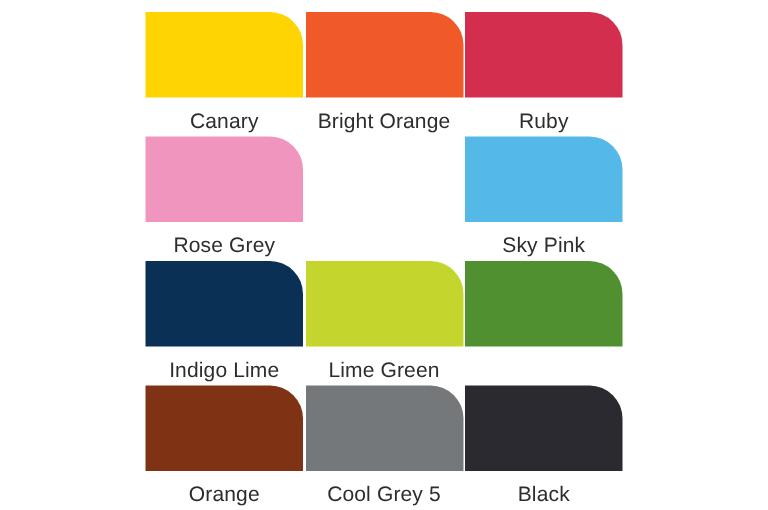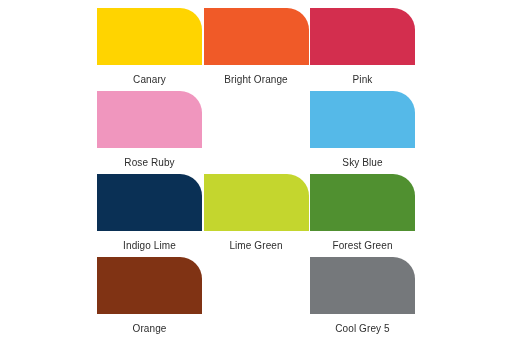--- a/index.html
+++ b/index.html
@@ -37,21 +37,21 @@
   .swatch-chip {
     width: 105px;
     height: 57px;
     border-top-right-radius: 22px;
     border-top-left-radius: 0;
     border-bottom-right-radius: 0;
     border-bottom-left-radius: 0;
   }
   .swatch-label {
     margin-top: 9px;
-    font-size: 10px;
+    font-size: 14px;
     line-height: 12px;
     color: #2d2d2d;
     text-align: center;
     letter-spacing: 0.1px;
     white-space: nowrap;
   }
 </style>
 </head>
 <body>
 
@@ -61,54 +61,57 @@
     <div class="swatch-cell">
       <div class="swatch-chip" style="background-color: rgb(255, 212, 0);"></div>
       <div class="swatch-label">Canary</div>
     </div>
     <div class="swatch-cell">
       <div class="swatch-chip" style="background-color: rgb(240, 90, 40);"></div>
       <div class="swatch-label">Bright Orange</div>
     </div>
     <div class="swatch-cell">
       <div class="swatch-chip" style="background-color: rgb(211, 46, 78);"></div>
-      <div class="swatch-label">Pink</div>
+      <div class="swatch-label">Ruby</div>
     </div>
   </div>
 
   <div class="swatch-row">
     <div class="swatch-cell">
       <div class="swatch-chip" style="background-color: rgb(240, 150, 190);"></div>
-      <div class="swatch-label">Rose Ruby</div>
+      <div class="swatch-label">Rose Grey</div>
     </div>
     <div class="swatch-cell">
       <div class="swatch-chip" style="background-color: rgb(85, 185, 232);"></div>
-      <div class="swatch-label">Sky Blue</div>
+      <div class="swatch-label">Sky Pink</div>
     </div>
   </div>
 
   <div class="swatch-row">
     <div class="swatch-cell">
       <div class="swatch-chip" style="background-color: rgb(10, 48, 85);"></div>
       <div class="swatch-label">Indigo Lime</div>
     </div>
     <div class="swatch-cell">
       <div class="swatch-chip" style="background-color: rgb(196, 214, 46);"></div>
       <div class="swatch-label">Lime Green</div>
     </div>
     <div class="swatch-cell">
       <div class="swatch-chip" style="background-color: rgb(80, 144, 48);"></div>
-      <div class="swatch-label">Forest Green</div>
     </div>
   </div>
 
   <div class="swatch-row">
     <div class="swatch-cell">
       <div class="swatch-chip" style="background-color: rgb(128, 51, 20);"></div>
       <div class="swatch-label">Orange</div>
     </div>
     <div class="swatch-cell">
       <div class="swatch-chip" style="background-color: rgb(117, 120, 123);"></div>
       <div class="swatch-label">Cool Grey 5</div>
     </div>
+    <div class="swatch-cell">
+      <div class="swatch-chip" style="background-color: rgb(43, 42, 48);"></div>
+      <div class="swatch-label">Black</div>
+    </div>
   </div>
 
 </div>
 
 </body></html>

